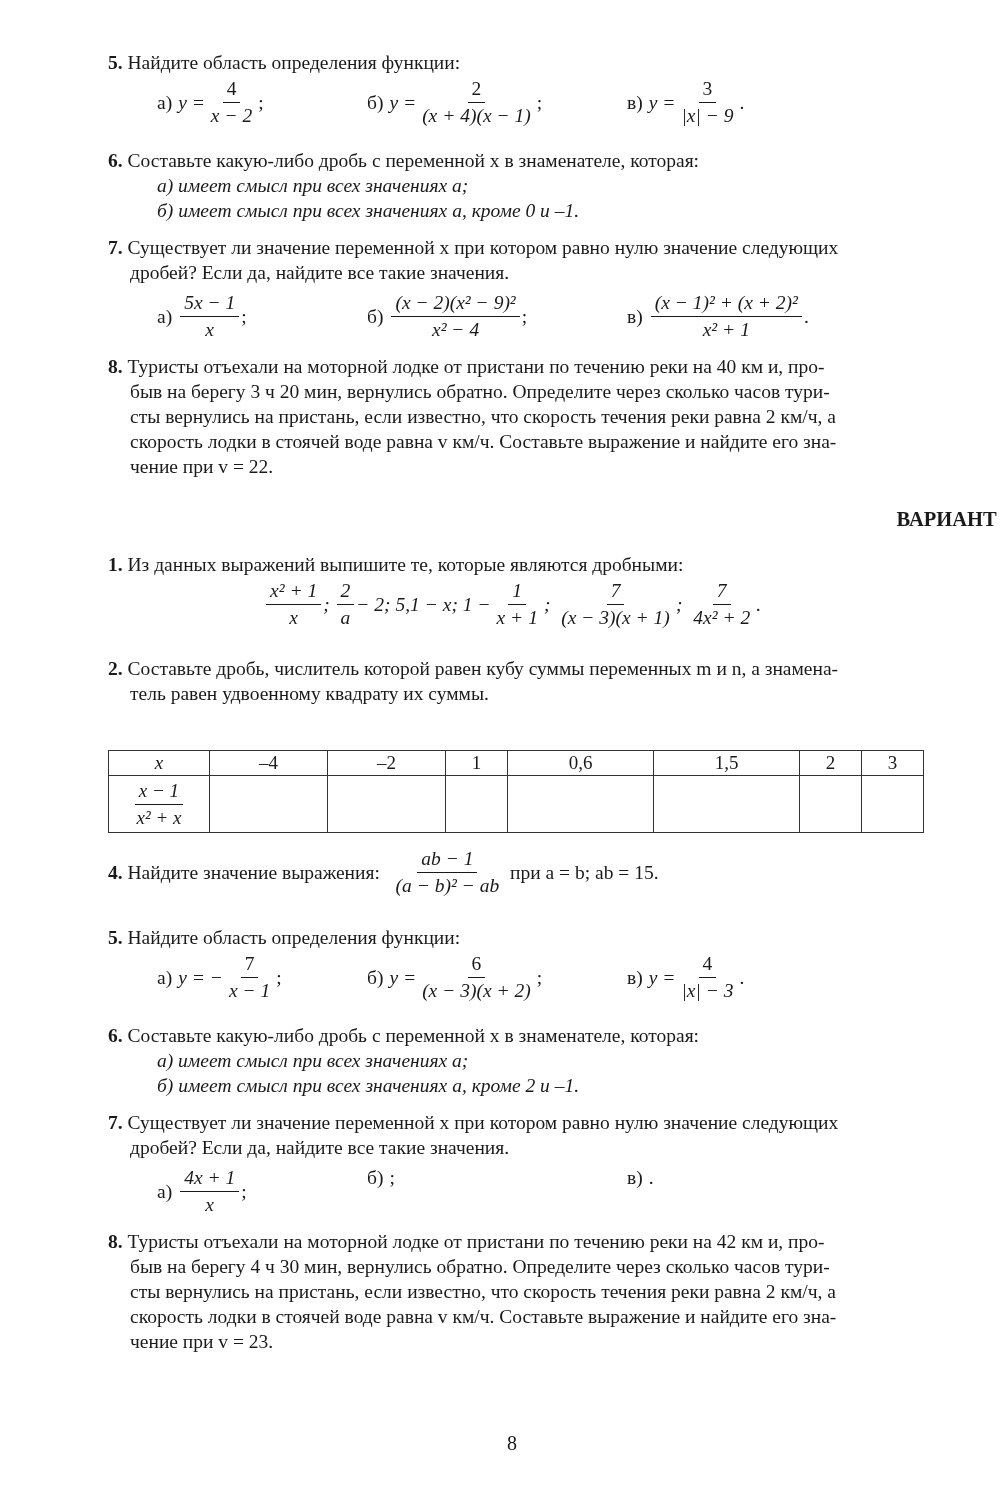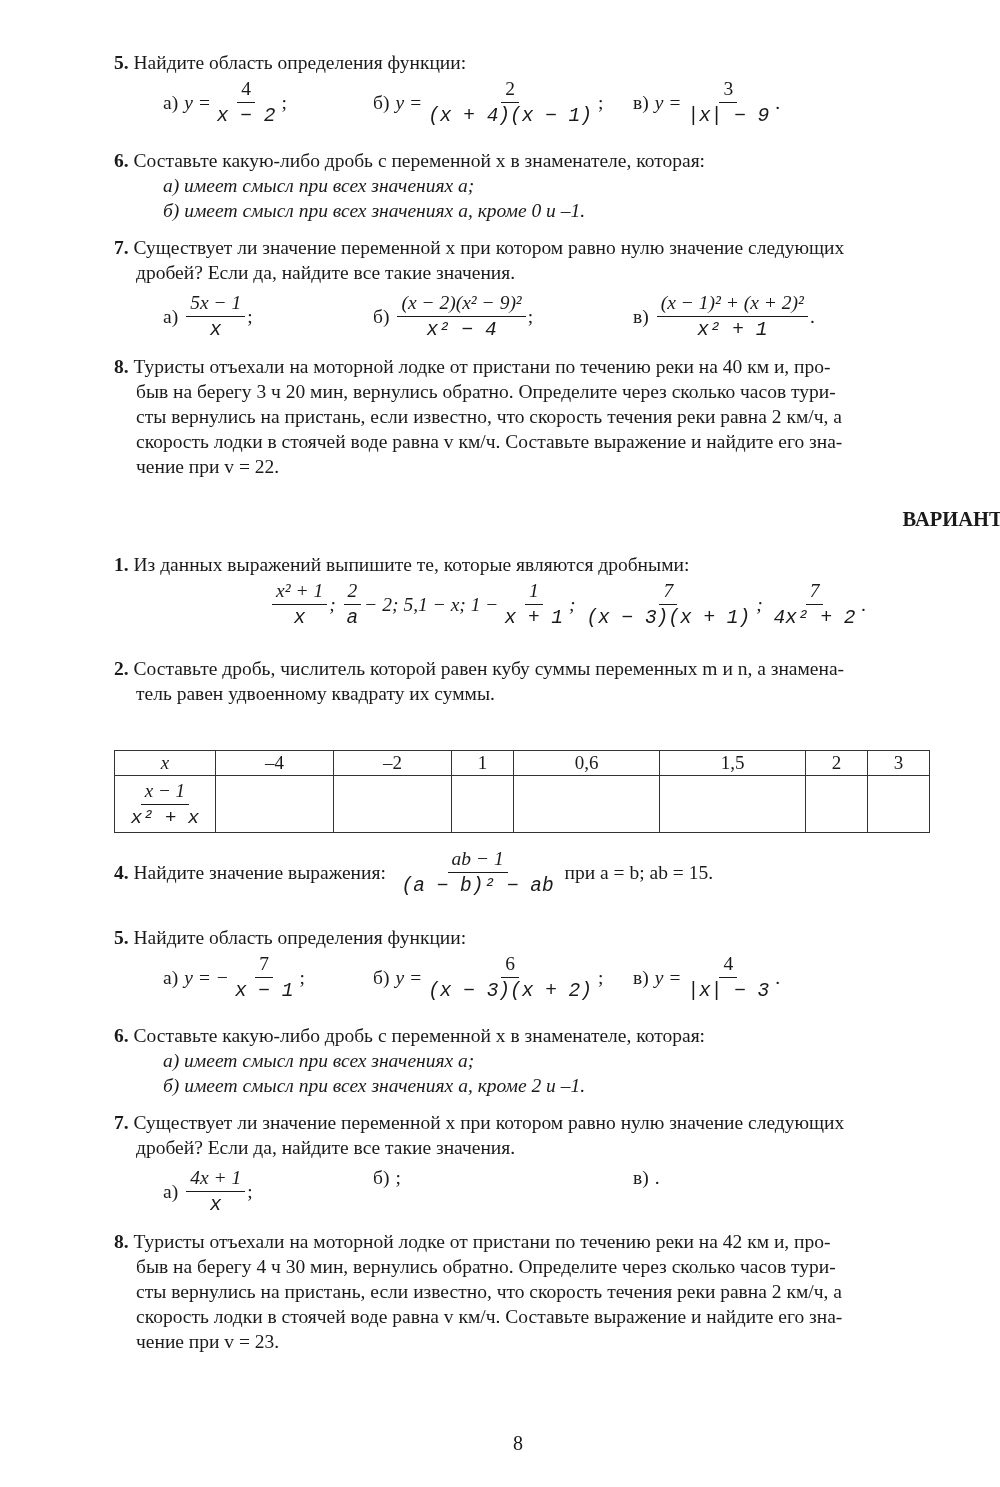--- a/index.html
+++ b/index.html
@@ -1,26 +1,26 @@
 <!DOCTYPE html>
 <html><head>
 <meta charset="utf-8">
 <style>
   html, body { margin:0; padding:0; background:#ffffff; }
   body { width:1000px; height:1487px; position:relative; overflow:hidden;
          font-family:"Liberation Serif", "DejaVu Serif", serif; color:#1a1a1a; font-size:19.5px; }
-  .page { position:absolute; left:18px; top:0; width:968px; height:1487px; }
+  .page { position:absolute; left:12px; top:0; width:968px; height:1487px; }
   .p { position:absolute; left:96px; width:820px; line-height:25px; }
   .p .num { font-weight:bold; }
   .ind { padding-left:22px; }
   .sub { position:absolute; left:145px; line-height:25px;font-style:italic; }
   i, .it { font-style:italic; }
   .frac { display:inline-flex; flex-direction:column; align-items:center; vertical-align:middle; margin:0 2px; line-height:22px; }
   .frac .nu { padding:0 4px 2px; border-bottom:1.2px solid #1a1a1a; white-space:nowrap; }
-  .frac .de { padding:2px 4px 0; white-space:nowrap;font-family:Liberation Mono, monospace; }
+  .frac .de { padding:2px 4px 0; white-space:nowrap; }
   .row { position:absolute; display:flex; align-items:center; white-space:nowrap; }
   .lbl { margin-right:6px; }
   .title { position:absolute; top:508px; left:0; width:1000px; text-align:right; font-weight:bold; font-size:20.5px; }
   table.t { position:absolute; left:96px; top:750px; width:816px; border-collapse:collapse; font-size:19px; }
   table.t td { border:1px solid #333; text-align:center; height:24px; padding:0; }
   table.t tr.r2 td { height:56px; }
   .pageno { position:absolute; top:1432px; left:0; width:1000px; text-align:center; font-size:20px; }
 </style>
 </head>
 <body>

